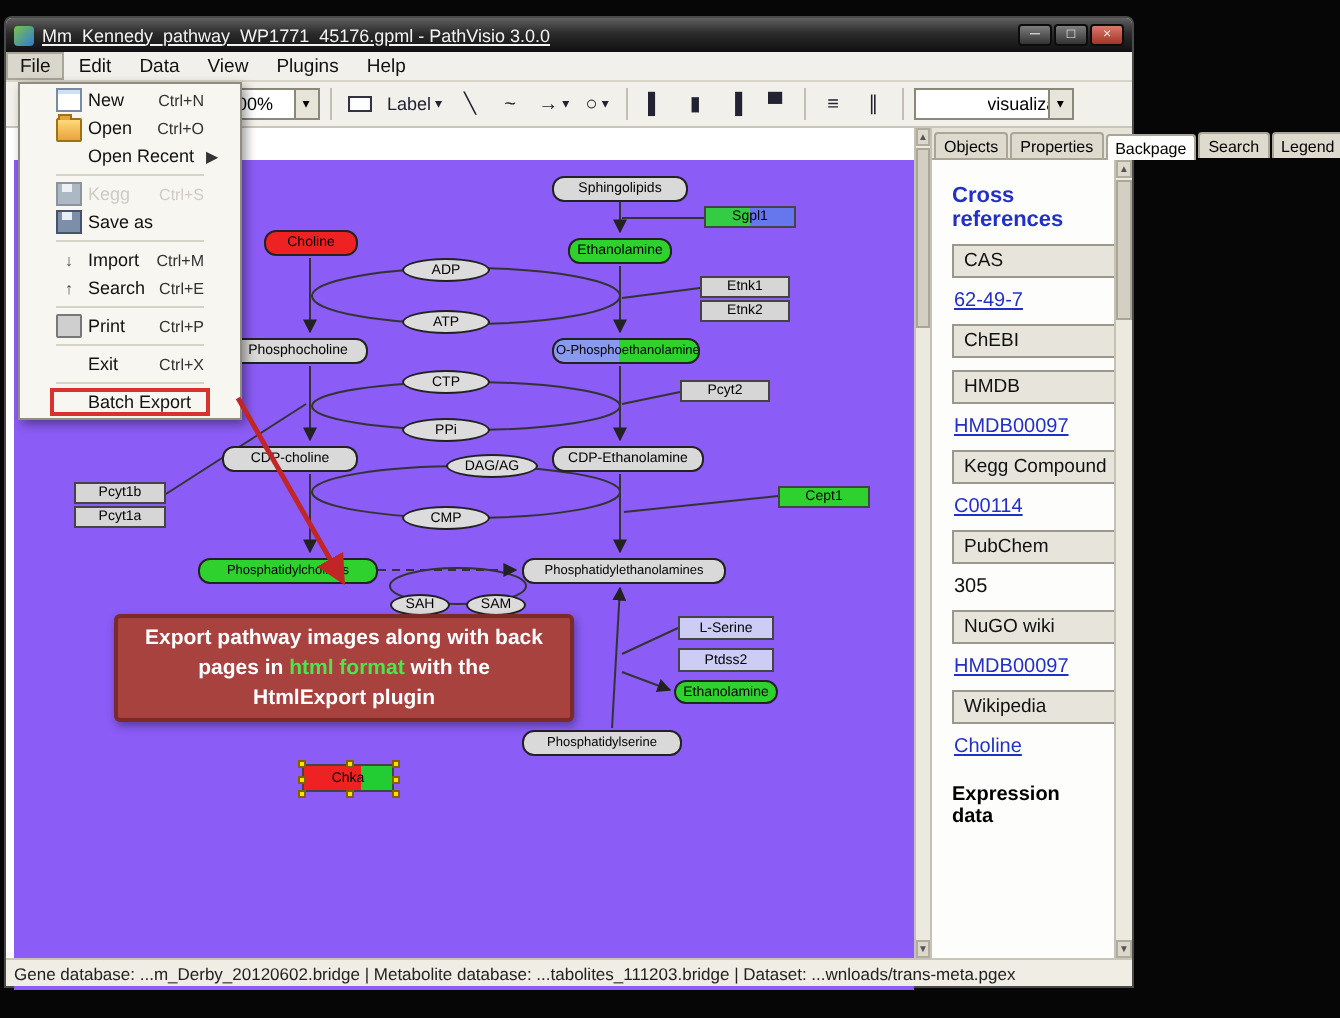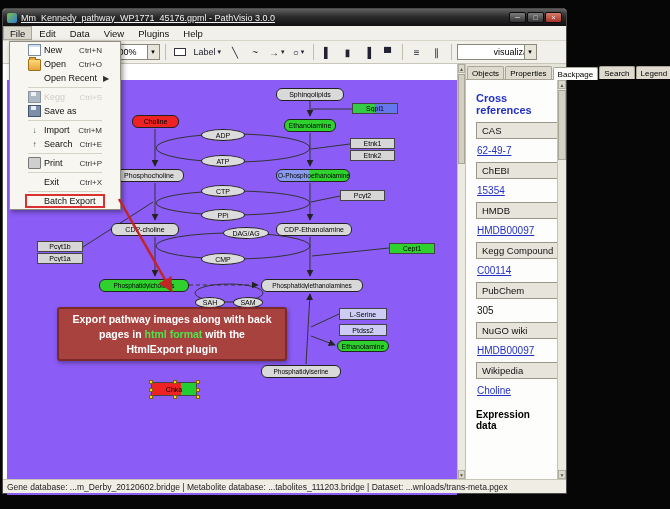--- a/index.html
+++ b/index.html
@@ -320,21 +320,20 @@
         </div>
       <div class="panel-content">
         <div class="bp-title">Cross references</div>
         <div>
             <div class="bp-sec">
               <div class="bp-h">CAS</div>
               <div class="bp-v link">62-49-7</div>
             </div>
             <div class="bp-sec">
               <div class="bp-h">ChEBI</div>
-              <div class="bp-v link">15354</div>
             </div>
             <div class="bp-sec">
               <div class="bp-h">HMDB</div>
               <div class="bp-v link">HMDB00097</div>
             </div>
             <div class="bp-sec">
               <div class="bp-h">Kegg Compound</div>
               <div class="bp-v link">C00114</div>
             </div>
             <div class="bp-sec">

